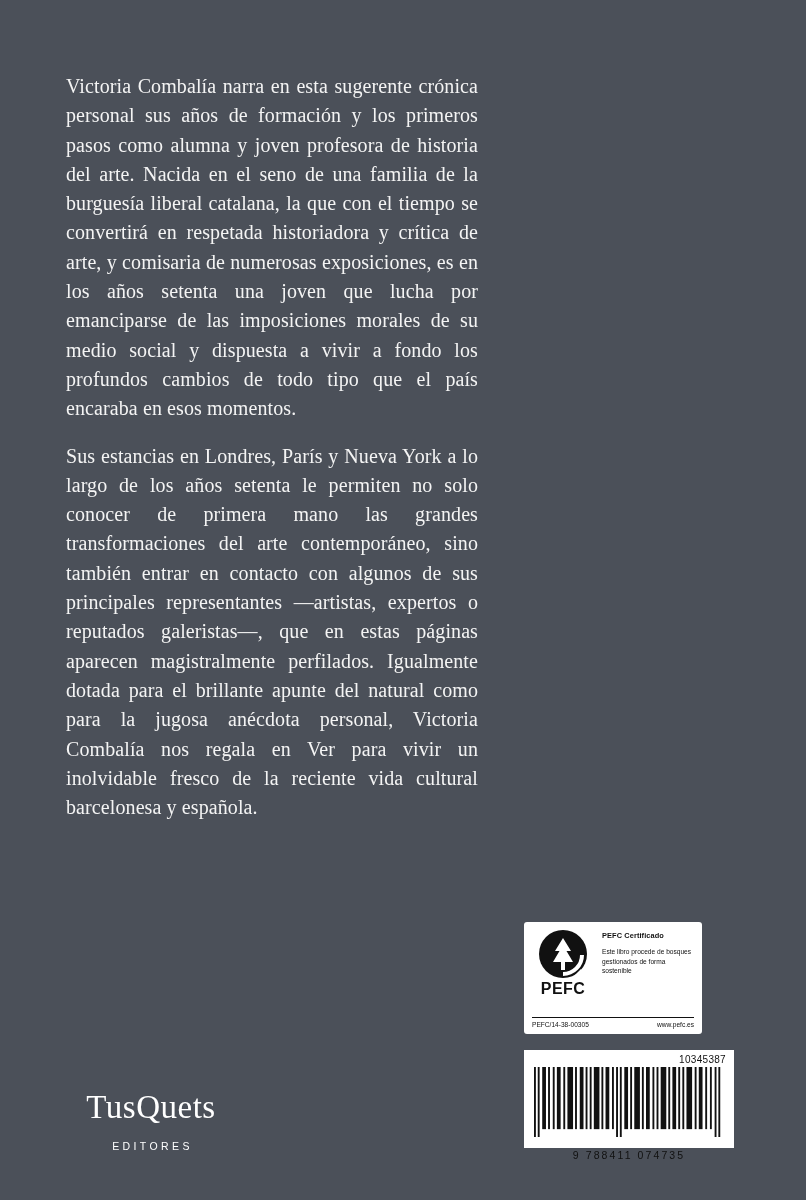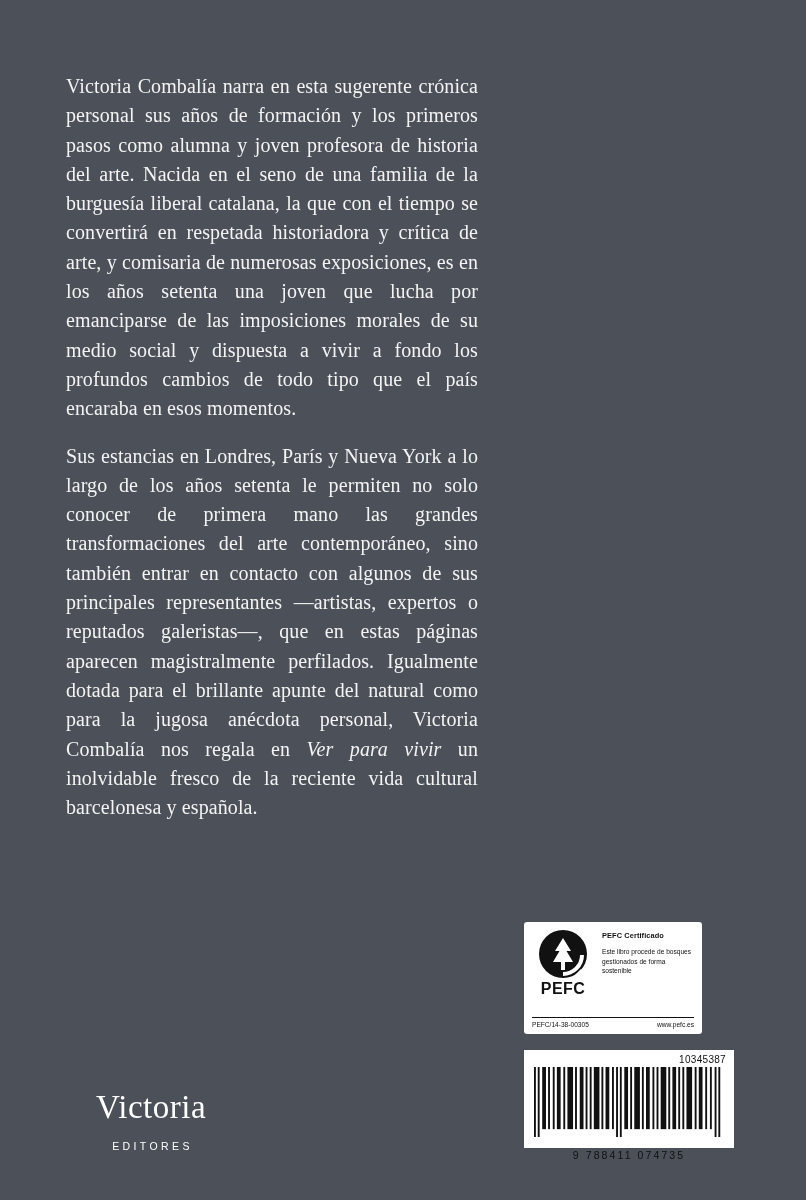--- a/index.html
+++ b/index.html
@@ -32,21 +32,20 @@
     text-align: justify;
     text-justify: inter-word;
     letter-spacing: 0.1px;
     color: #f4f4f4;
     hyphens: auto;
   }
   .blurb p:last-child {
     margin-bottom: 0;
   }
   .blurb .title-italic {
-    font-style: italic;
   }
 
   
   .pefc-box {
     position: absolute;
     left: 524px;
     top: 922px;
     width: 178px;
     height: 112px;
     background: #ffffff;
@@ -261,17 +260,17 @@
           <rect x="150" y="0" width="1.6" height="53"></rect>
           <rect x="154" y="0" width="1.6" height="60"></rect>
           <rect x="157.2" y="0" width="1.6" height="60"></rect>
         </g>
       </svg>
     </div>
     <div class="barcode-num">9 788411 074735</div>
   </div>
 
   <div class="publisher">
-    <div class="publisher-name">Victoria</div>
+    <div class="publisher-name">TusQuets</div>
     <div class="publisher-sub">EDITORES</div>
   </div>
 
 </div>
 
 </body></html>

